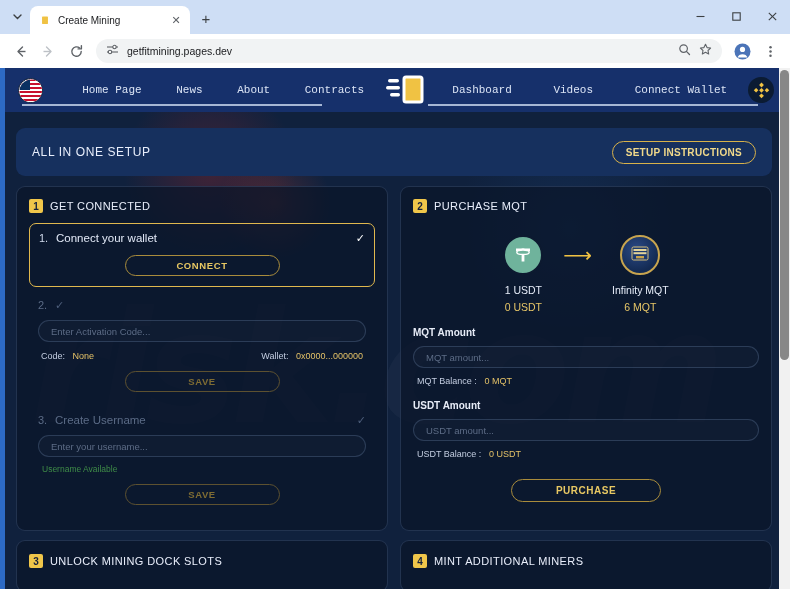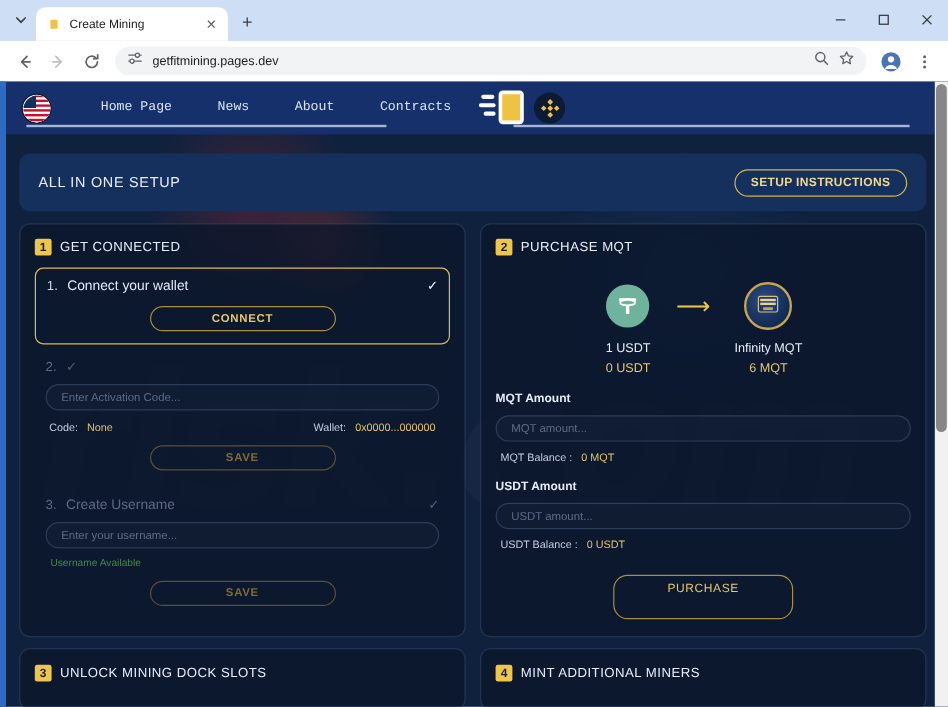--- a/index.html
+++ b/index.html
@@ -201,23 +201,23 @@
     background: radial-gradient(circle at 40% 35%, #2b4a86, #132a52 70%);
     border: 2px solid #c7a44f;
   }
   .token-amt { font-size: 10.5px; color: #e6ecf8; margin-top: 9px; white-space: nowrap; }
   .token-bal { font-size: 10.5px; color: #e7c667; margin-top: 5px; white-space: nowrap; }
   .arrow-icon { color: #f0c243; font-size: 20px; margin-bottom: 38px; }
 
   .field-label { font-size: 10px; color: #e7ecf7; font-weight: bold; margin-top: 14px; }
   .bal-line { font-size: 9px; margin-top: 8px; padding-left: 4px; }
   .purchase-btn {
-    display: block; margin: 20px auto 0; width: 150px; height: 37px;
+    display: block; margin: 20px auto 0; width: 150px; height: 23px;
     border: 1px solid #a98c3c; border-radius: 12px; background: transparent;
-    color: #e8c863; font-size: 10px; font-weight: normal;
+    color: #e8c863; font-size: 10px; font-weight: bold;
     letter-spacing: 0.5px; text-align: center; line-height: 21px;
   }
 
   
   .cards-bottom {
     position: absolute; left: 16px; top: 472px; width: 756px;
     display: flex; gap: 12px; z-index: 3;
   }
   .card-bottom {
     flex: 1; background: rgba(10,21,40,0.72);
@@ -375,20 +375,25 @@
 
         <div class="logo-wrap">
           <svg width="42" height="34" viewBox="0 0 42 34">
             <rect x="18" y="4" width="18" height="25" rx="2" fill="#f0c243" stroke="#fff" stroke-width="3"></rect>
             <rect x="2" y="6" width="11" height="3.4" rx="1.7" fill="#fff"></rect>
             <rect x="0" y="13" width="14" height="3.4" rx="1.7" fill="#fff"></rect>
             <rect x="4" y="20" width="10" height="3.4" rx="1.7" fill="#fff"></rect>
           </svg>
         </div>
 
+        <div class="navlinks" style="justify-content:space-around; max-width:330px;">
+          <span class="navlink">Dashboard</span>
+          <span class="navlink">Videos</span>
+          <span class="navlink">Connect Wallet</span>
+        </div>
 
         <div class="bnb-icon">
           <svg width="19" height="19" viewBox="0 0 19 19">
             <g fill="#f0c243">
               <path d="M9.5 1.6l2.4 2.4-2.4 2.4-2.4-2.4z"></path>
               <path d="M4.1 7l2.3 2.3-2.3 2.3L1.8 9.3z"></path>
               <path d="M14.9 7l2.3 2.3-2.3 2.3-2.3-2.3z"></path>
               <path d="M9.5 12.4l2.4 2.4-2.4 2.4-2.4-2.4z"></path>
               <path d="M9.5 6.9l2.4 2.4-2.4 2.4-2.4-2.4z"></path>
             </g>

